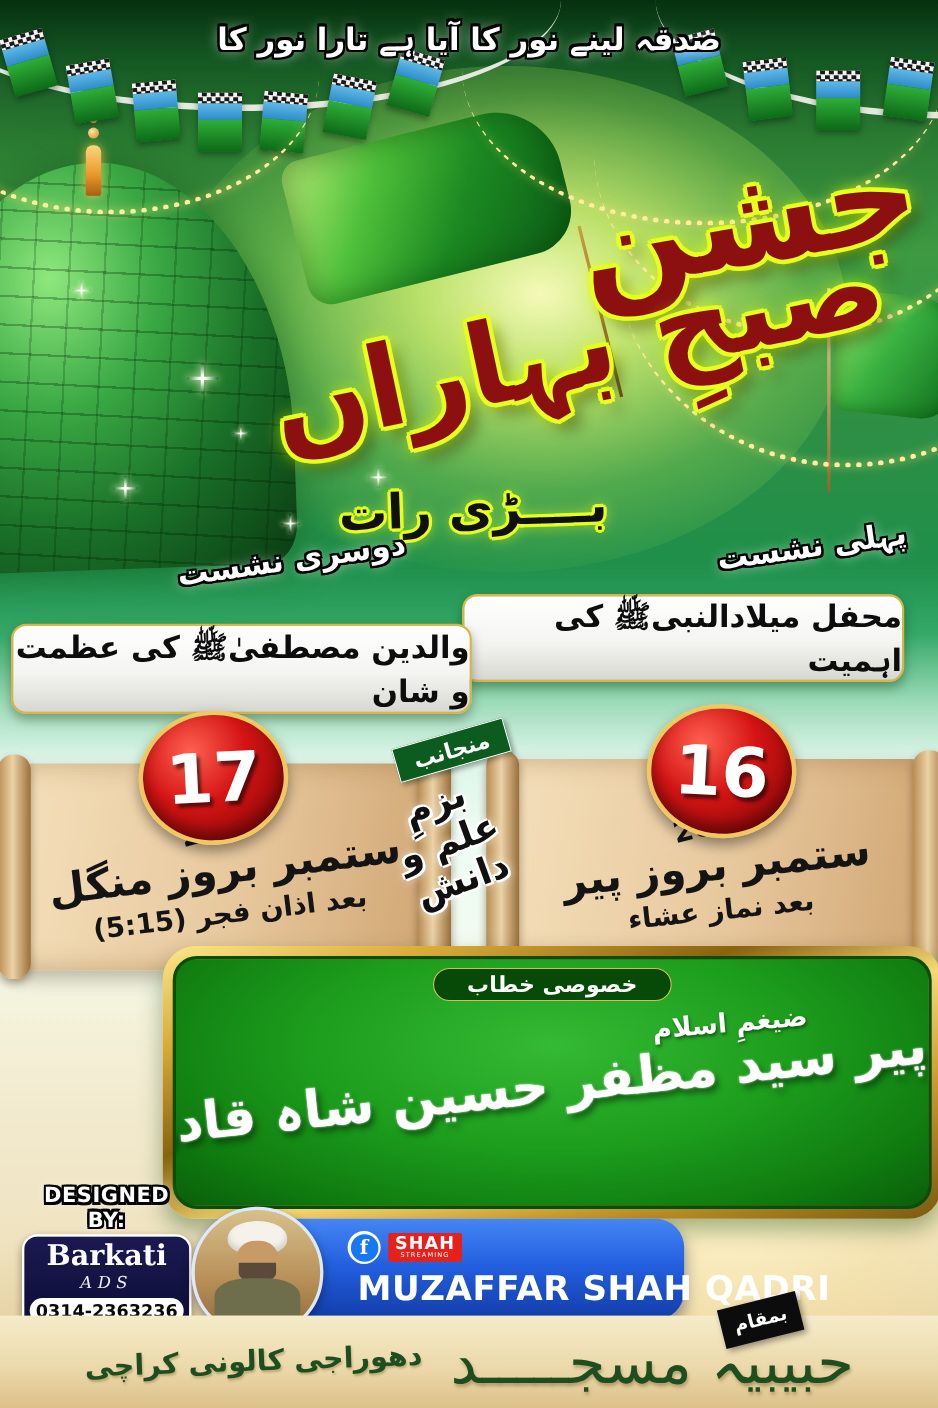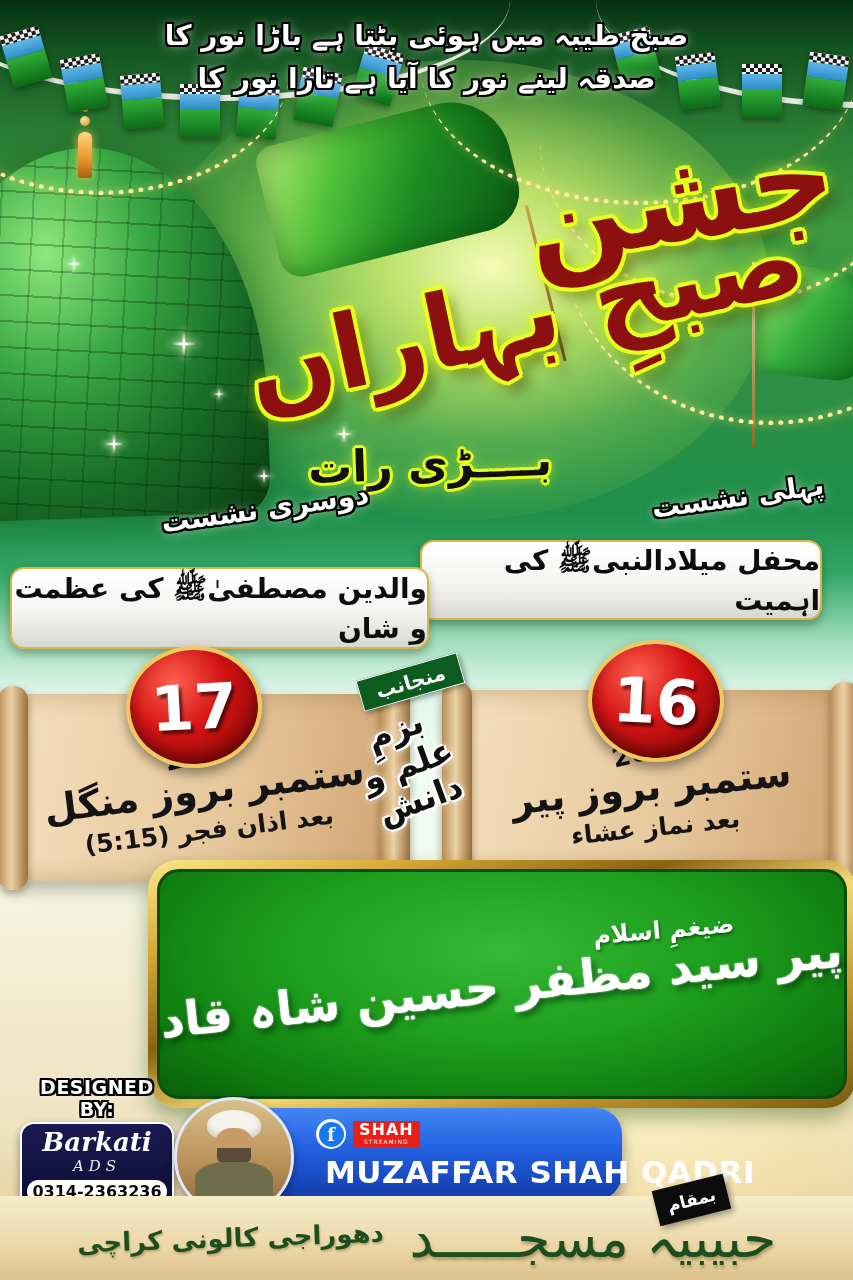--- a/index.html
+++ b/index.html
@@ -122,21 +122,21 @@
     border-radius:18px;color:#fff;font-size:20px;font-weight:bold;padding:2px 30px;letter-spacing:2px;white-space:nowrap;}
   .panel-hon{position:absolute;right:110px;top:44px;color:#fff;font-size:24px;font-weight:bold;transform:rotate(-5deg);
     text-shadow:1px 2px 3px rgba(0,40,0,.6);}
   .panel-name{position:absolute;left:0;right:0;top:86px;text-align:center;color:#fff;font-size:47px;font-weight:bold;
     transform:rotate(-6deg);text-shadow:0 0 2px #fff,3px 5px 6px rgba(0,45,0,.6);white-space:nowrap;}
 
   .designer{left:20px;top:1076px;width:154px;text-align:center;}
   .d-head{font-size:19px;letter-spacing:.5px;}
   .d-box{margin-top:2px;background:linear-gradient(180deg,#1a1a52,#0c0c34);border:2px solid #fff;border-radius:14px;
     padding:5px 5px 7px;box-shadow:0 4px 8px rgba(0,0,0,.4);}
-  .d-name{color:#fff;font-family:"DejaVu Serif",serif;font-style:italic;font-weight:bold;font-size:26px;line-height:1.05;}
+  .d-name{color:#fff;font-family:"DejaVu Serif",serif;font-weight:bold;font-size:26px;line-height:1.05;}
   .d-ads{color:#eee;font-family:"DejaVu Serif",serif;font-style:italic;font-size:15px;letter-spacing:5px;margin-top:1px;}
   .d-phone{margin-top:5px;background:#fff;border-radius:12px;color:#0a0a0a;font-weight:bold;font-size:16px;padding:2px 0;}
 
   .livebar{left:208px;top:1108px;width:414px;height:92px;border-radius:26px;
     background:linear-gradient(180deg,#4486f4 0%,#2360e0 45%,#123ca8 100%);
     box-shadow:0 8px 14px rgba(0,0,40,.4);color:#fff;}
   .lb-row1{position:absolute;left:108px;top:11px;display:flex;align-items:center;gap:7px;}
   .fb-circle{width:30px;height:30px;border-radius:50%;background:#fff;display:flex;align-items:center;justify-content:center;}
   .fb-inner{width:25px;height:25px;border-radius:50%;background:#1877F2;color:#fff;font-weight:bold;font-size:18px;
     display:flex;align-items:center;justify-content:center;font-family:"DejaVu Serif",serif;}
@@ -242,21 +242,20 @@
   <div class="layer larc la4"></div>
 
   <div class="sp" style="left:170px;top:330px"></div>
   <div class="sp" style="left:330px;top:420px;transform:scale(.7)"></div>
   <div class="sp" style="left:100px;top:430px;transform:scale(.8)"></div>
   <div class="sp" style="left:60px;top:250px;transform:scale(.6)"></div>
   <div class="sp" style="left:250px;top:462px;transform:scale(.6)"></div>
   <div class="sp" style="left:205px;top:380px;transform:scale(.5)"></div>
 
   <div class="layer couplet ur outline-black">
-    <div>صبح طیبہ میں ہوئی بٹتا ہے باڑا نور کا</div>
     <div>صدقہ لینے نور کا آیا ہے تارا نور کا</div>
   </div>
 
   <div class="layer title-w1 ur outline-yellow">جشن</div>
   <div class="layer title-w2 ur outline-yellow">صبحِ بہاراں</div>
   <div class="layer title-sub ur black-yellow">بــــڑی رات</div>
 
   <div class="layer s-label s1-label ur outline-black">پہلی نشست</div>
   <div class="layer s-bar s1-bar ur">محفل میلادالنبیﷺ کی اہمیت</div>
 
@@ -281,20 +280,21 @@
   </div>
   <div class="layer daynum dn17">17</div>
 
   <div class="layer org">
     <div class="org-ribbon ur">منجانب</div>
     <div class="org-name ur white-glow">بزمِ علم و دانش</div>
   </div>
 
   <div class="layer panel">
     <div class="panel-in">
+      <div class="panel-pill ur">خصوصی خطاب</div>
       <div class="panel-hon ur">ضیغمِ اسلام</div>
       <div class="panel-name ur">پیر سید مظفر حسین شاہ قادری</div>
     </div>
   </div>
 
   <div class="layer designer">
     <div class="d-head outline-black">DESIGNED BY:</div>
     <div class="d-box">
       <div class="d-name">Barkati</div>
       <div class="d-ads">ADS</div>

